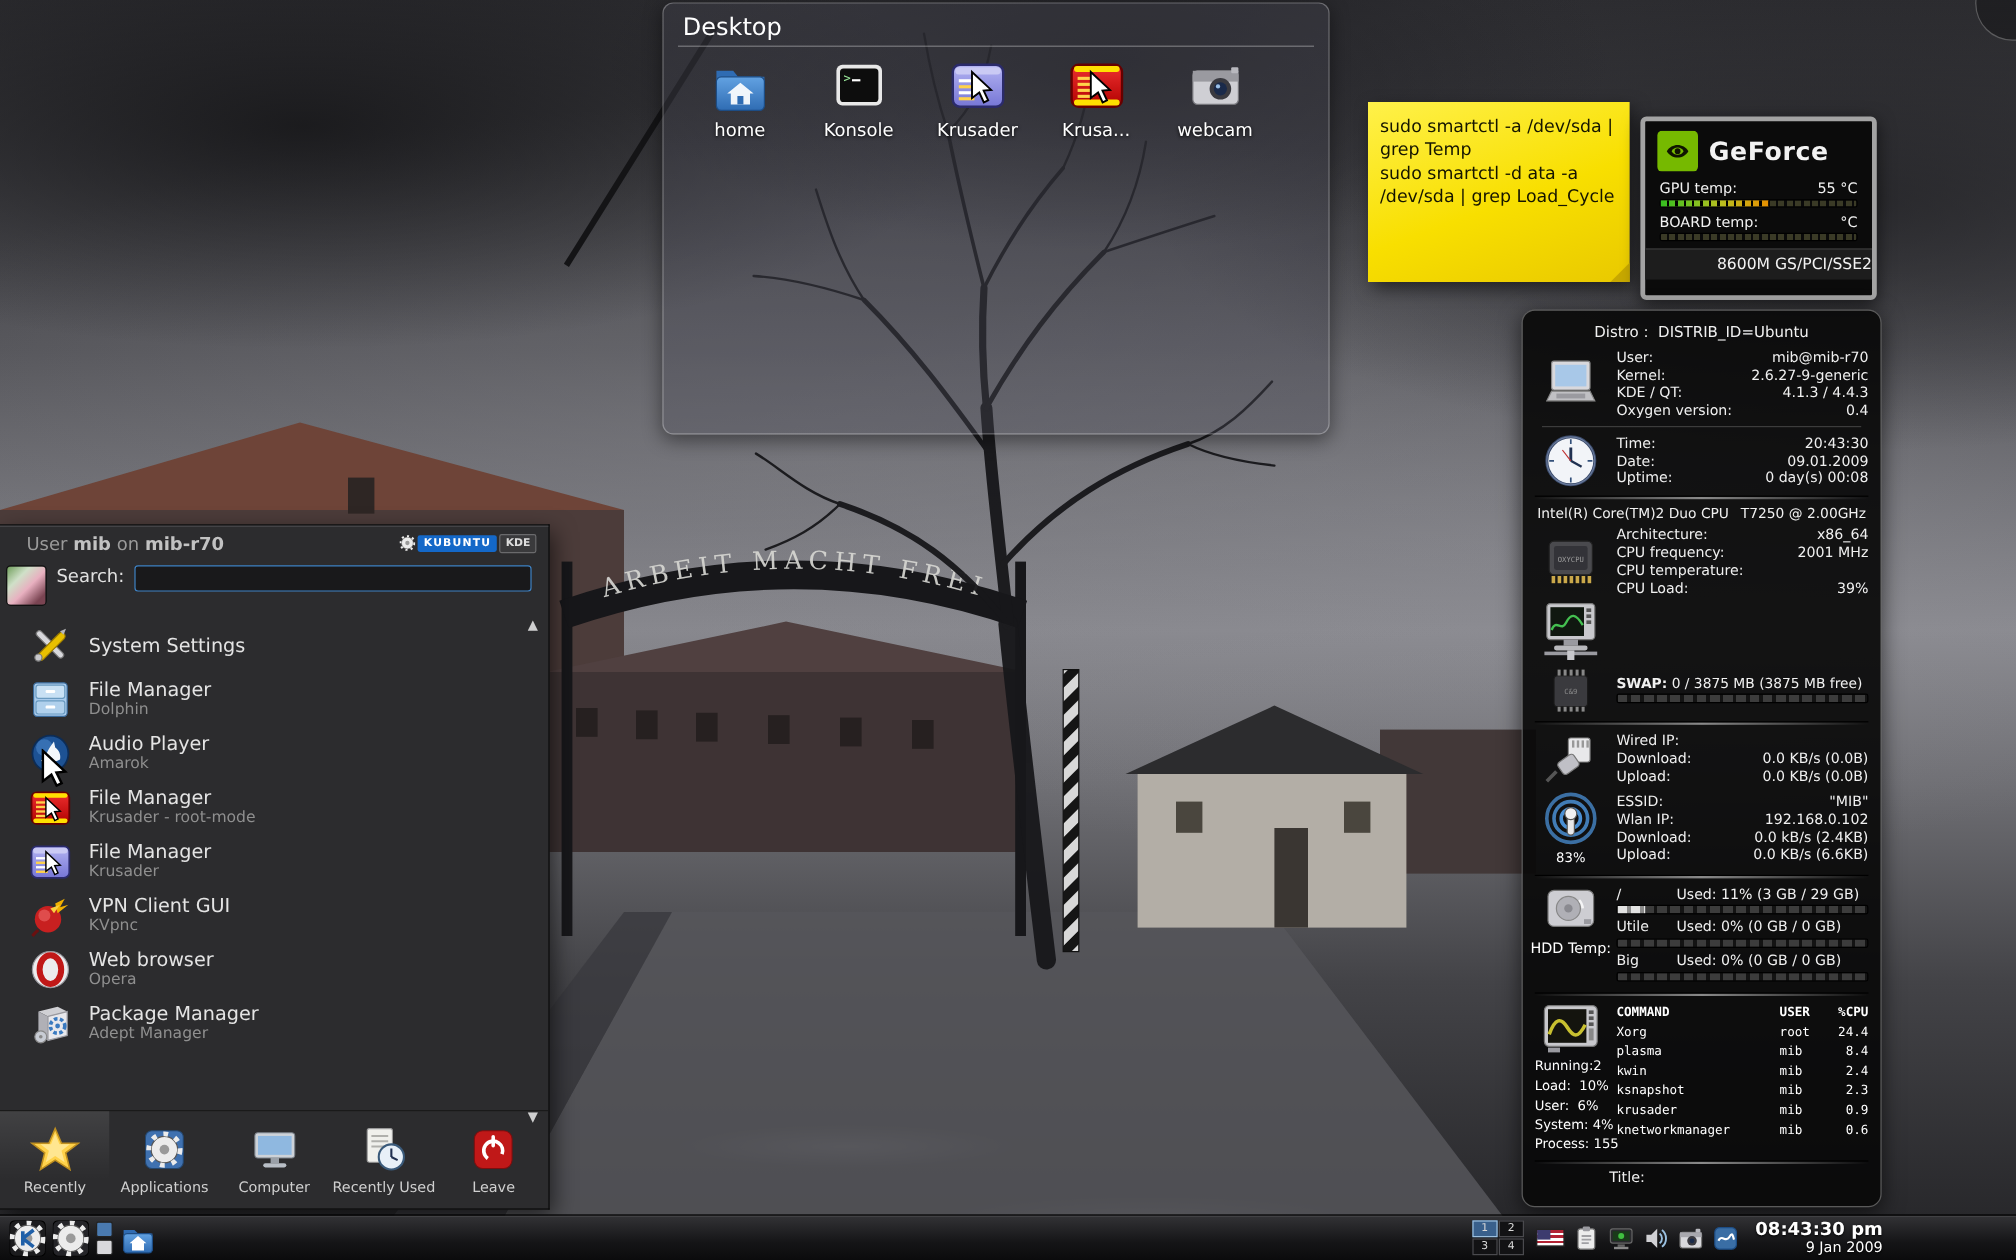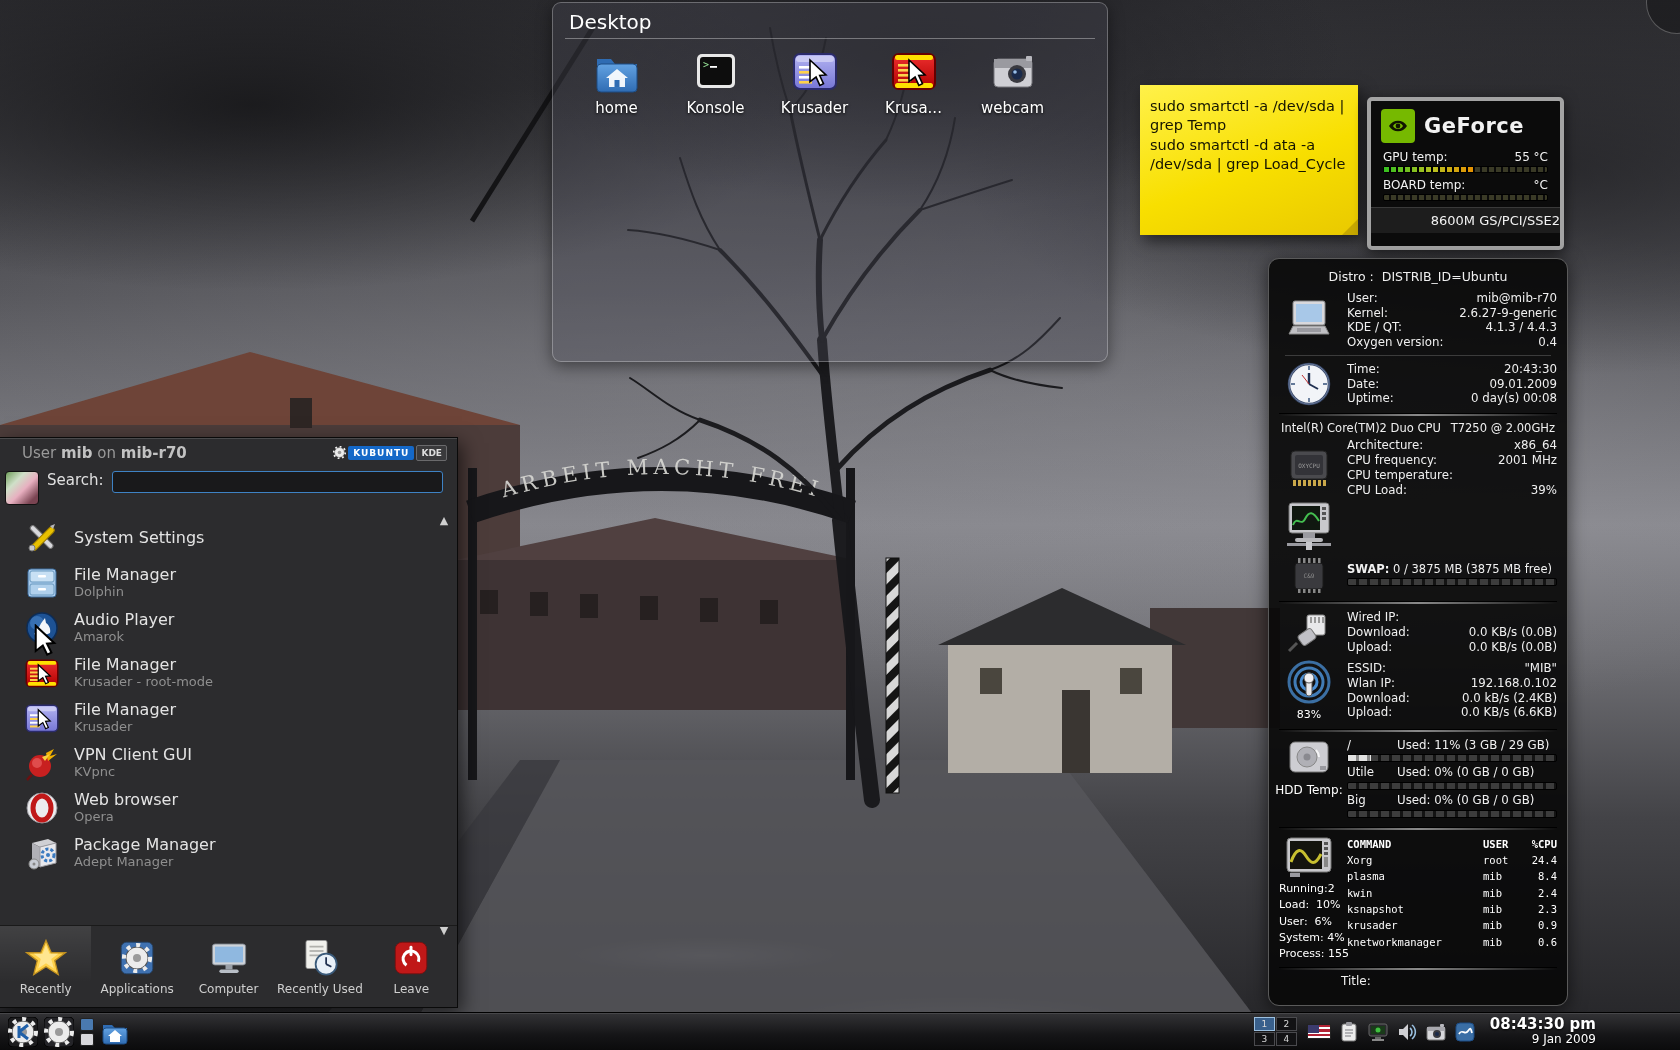--- a/index.html
+++ b/index.html
@@ -86,21 +86,21 @@
 .tb-ic{width:30px;height:30px;margin-right:6px;cursor:pointer}
 .tb-mini{display:flex;flex-direction:column;gap:2px;margin-right:6px}
 .tb-mini div{width:14px;height:13px;border-radius:2px;cursor:pointer}
 .pager{display:grid;grid-template-columns:21px 21px;grid-template-rows:14px 14px;gap:1px;margin-left:auto;margin-right:10px}
 .pcell{background:#121214;border:1px solid #4a4a4e;color:#d8d8d8;font-size:9px;display:flex;align-items:center;justify-content:center;cursor:pointer}
 .pcell.act{background:#39608c;border-color:#9cc0e0}
 .tray{display:flex;align-items:center;gap:7px;margin-right:14px}
 .tray>*{cursor:pointer}
 .flag{width:24px;height:15px;background:repeating-linear-gradient(180deg,#b22234 0 2.2px,#fff 2.2px 4.4px);position:relative;border:1px solid #222}
 .flag:before{content:"";position:absolute;left:0;top:0;width:11px;height:8px;background:#3c3b6e}
-.clock{display:flex;flex-direction:column;align-items:flex-end;line-height:1.15;margin-right:76px;cursor:pointer}
+.clock{display:flex;flex-direction:column;align-items:flex-end;line-height:1.15;margin-right:103px;cursor:pointer}
 .clock .t{font-size:15px;font-weight:bold;text-shadow:0 1px 2px #000}
 .clock .d{font-size:12px;text-shadow:0 1px 2px #000}
 
 .cashew{right:-28px;top:-28px;width:62px;height:62px;border-radius:50%;background:rgba(22,22,24,.55);border:1px solid rgba(200,200,200,.35);cursor:pointer}
 
 #cursor{left:30px;top:624px;z-index:99;pointer-events:none}
 </style>
 </head>
 <body>
 

